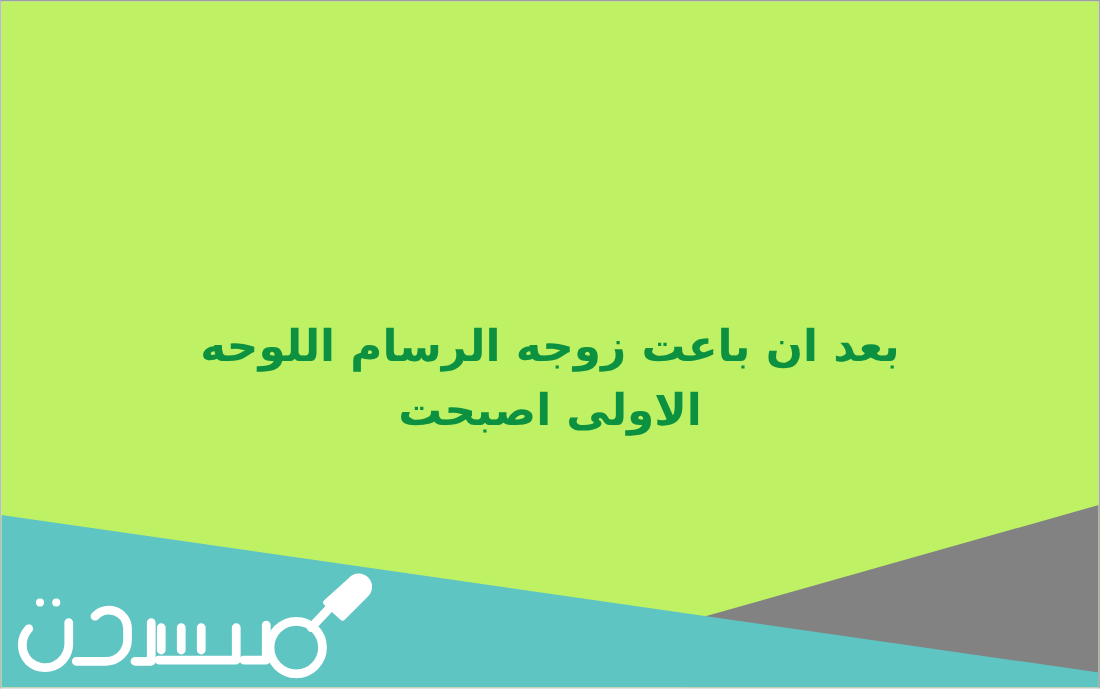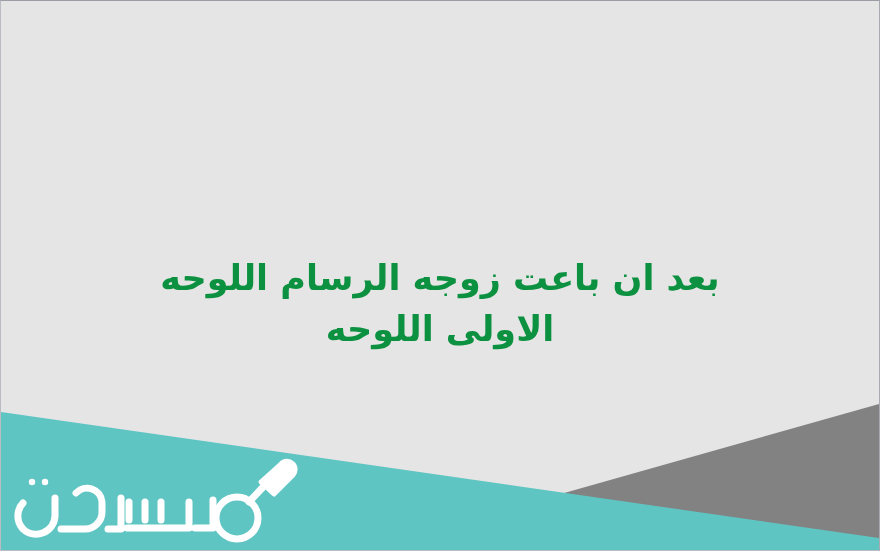--- a/index.html
+++ b/index.html
@@ -28,21 +28,21 @@
     border-right-color: #a7aab0;
     box-sizing: border-box;
     pointer-events: none;
     z-index: 40;
   }
 
   .canvas {
     position: absolute;
     inset: 1px;
     overflow: hidden;
-    background: #e5e5e5;
+    background: #bef264;
   }
 
   
   .wedges {
     position: absolute;
     left: 0;
     right: 0;
     bottom: 0;
     height: 100%;
     z-index: 1;
@@ -94,21 +94,21 @@
       <svg viewBox="0 0 878 549" preserveAspectRatio="none" aria-hidden="true">
 
         <polygon points="878,403 878,549 548,549 549,496" fill="#828282"></polygon>
 
         <polygon points="0,411 878,537 878,549 0,549" fill="#5fc5c3"></polygon>
       </svg>
     </div>
 
     <div class="headline">
       <span class="headline-line">بعد ان باعت زوجه الرسام اللوحه</span>
-      <span class="headline-line">الاولى اللوحه</span>
+      <span class="headline-line">الاولى اصبحت</span>
     </div>
 
     <div class="brand-logo">
       <svg viewBox="0 0 300 86" aria-hidden="true">
         <g fill="none" stroke="#ffffff" stroke-width="7" stroke-linecap="round" stroke-linejoin="round">
 
           <path d="M10 45 a19 19 0 0 0 0 26 a19 19 0 0 0 32 -13 L42 40"></path>
           <circle cx="19" cy="24" r="3.2" fill="#ffffff" stroke="none"></circle>
           <circle cx="32" cy="24" r="3.2" fill="#ffffff" stroke="none"></circle>
 

